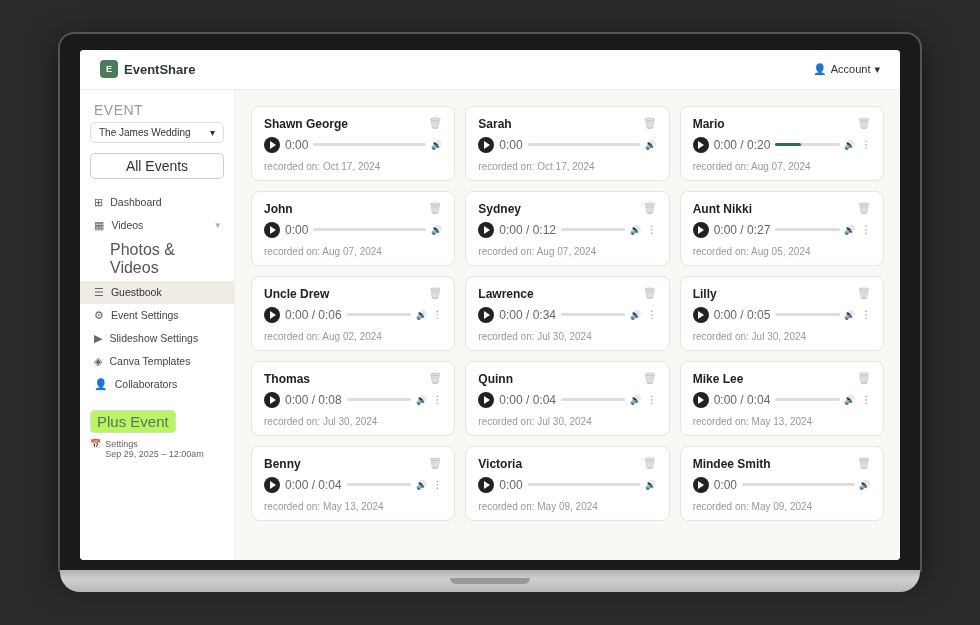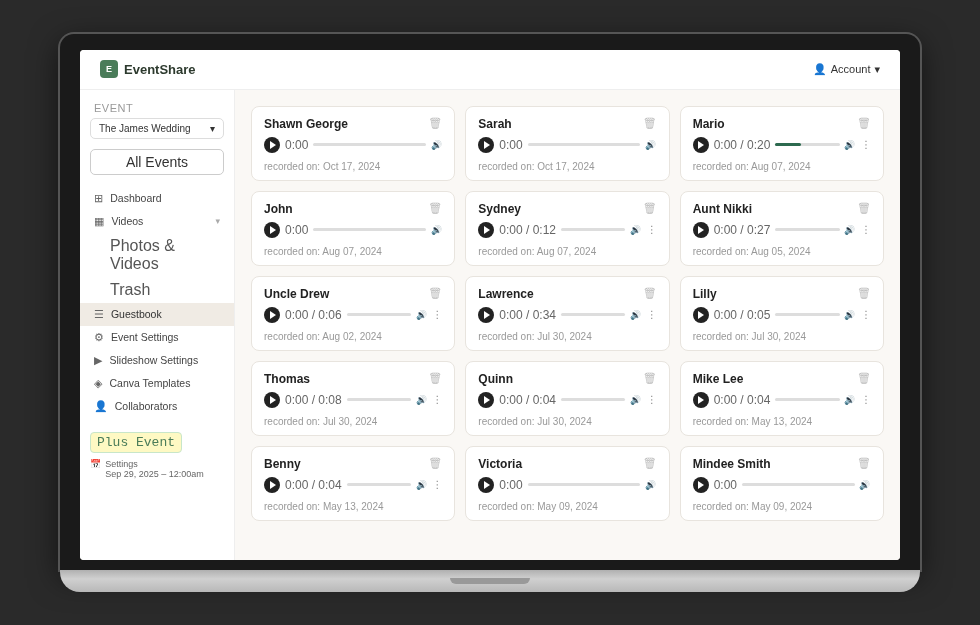--- a/index.html
+++ b/index.html
@@ -100,21 +100,21 @@
       width: 155px;
       background: #fff;
       border-right: 1px solid #eee;
       padding: 12px 0;
       flex-shrink: 0;
       overflow-y: auto;
       font-size: 11px;
     }
     .sidebar-section-label {
       color: #999;
-      font-size: 11px;
+      font-size: 14px;
       text-transform: uppercase;
       letter-spacing: 0.5px;
       padding: 0 14px;
       margin-bottom: 4px;
     }
     .sidebar-dropdown {
       margin: 0 10px 10px;
       border: 1px solid #ddd;
       border-radius: 5px;
       padding: 4px 8px;
@@ -149,28 +149,27 @@
     .sidebar-item-icon { font-size: 11px; color: #666; }
     .sidebar-sub-item {
       padding: 4px 14px 4px 30px;
       font-size: 16px;
       color: #555;
       cursor: pointer;
     }
 
     .sidebar-plus-badge {
       margin: 14px 10px 4px;
-      background: #fef9c3;
+      background: #bef264;
       border: 1px solid #c8e6c9;
       border-radius: 4px;
       padding: 2px 6px;
-      font-size: 13px;
+      font-size: 15px;
       color: #4a7c59;
       display: inline-block;
-      font-family: Liberation Mono, monospace;
     }
     .sidebar-expires {
       padding: 2px 10px;
       font-size: 9px;
       color: #666;
       display: flex;
       align-items: flex-start;
       gap: 4px;
     }
 
@@ -312,21 +311,20 @@
           <div class="sidebar-item">
             <span class="sidebar-item-icon">⊞</span>
             <span>Dashboard</span>
           </div>
           <div class="sidebar-item">
             <span class="sidebar-item-icon">▦</span>
             <span>Videos</span>
             <span style="margin-left:auto;font-size:9px;color:#aaa;">▾</span>
           </div>
           <div class="sidebar-sub-item">Photos &amp; Videos</div>
-          <div class="sidebar-sub-item">Trash</div>
           <div class="sidebar-item active">
             <span class="sidebar-item-icon">☰</span>
             <span>Guestbook</span>
           </div>
           <div class="sidebar-item">
             <span class="sidebar-item-icon">⚙</span>
             <span>Event Settings</span>
           </div>
           <div class="sidebar-item">
             <span class="sidebar-item-icon">▶</span>

